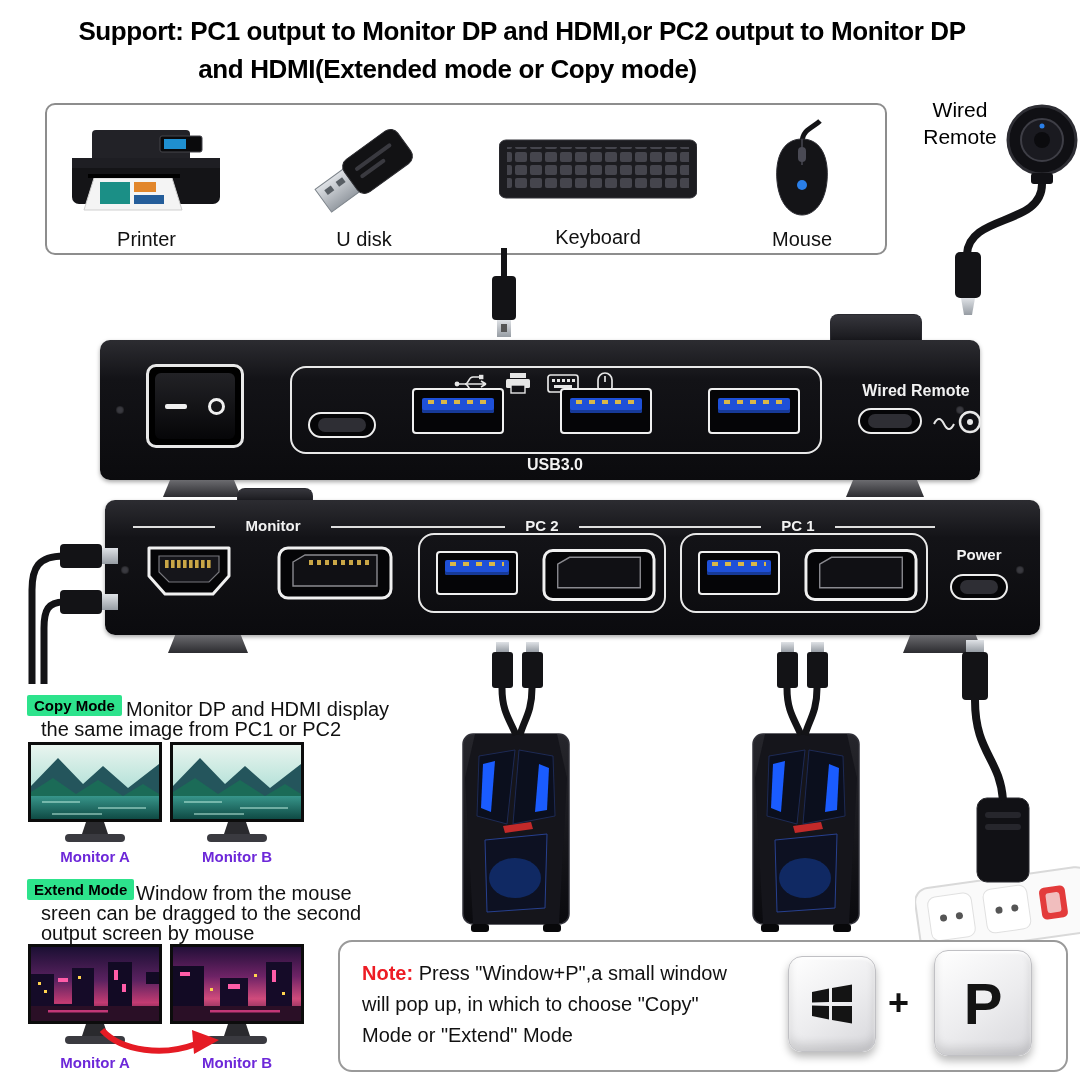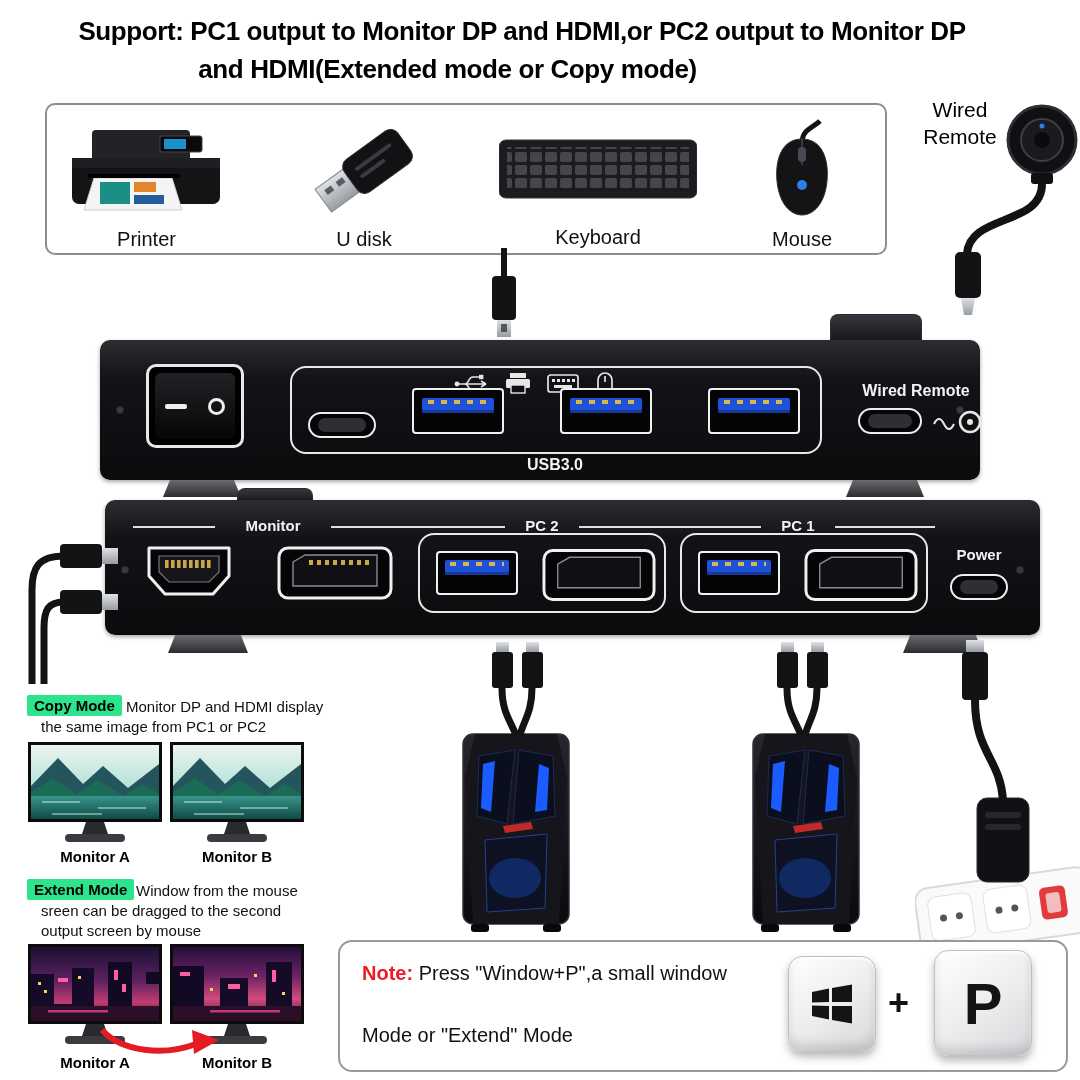--- a/index.html
+++ b/index.html
@@ -37,22 +37,22 @@
       background:repeating-linear-gradient(90deg,#d8b74a 0 6px,transparent 6px 13px); }
 
   .usbc { position:absolute; border:2.5px solid #eeeeee; border-radius:13px; background:#050507; }
   .usbc::after { content:""; position:absolute; inset:4px 8px; border-radius:8px; background:#2e2e34; }
 
   .wlabel { color:#f2f2f2; font-weight:bold; font-size:15px; text-align:center; white-space:nowrap; }
   .hline { position:absolute; height:2px; background:#dedede; }
 
   
   .badge { display:inline-block; font-size:15px; font-weight:bold; color:#000000; background:#2de38c; padding:2px 7px; border-radius:2px; white-space:nowrap; }
-  .mode-text { font-size:15px; color:#111; white-space:nowrap;padding-left:12px; }
-  .mon-label { font-size:15px; font-weight:bold; color:#000000; text-align:center; }
+  .mode-text { font-size:20px; color:#111; white-space:nowrap;padding-left:12px; }
+  .mon-label { font-size:15px; font-weight:bold; color:#6d28d9; text-align:center; }
 
   
   .note-box { border:2px solid #9a9a9a; border-radius:14px; background:#fff; }
   .note-line { font-size:20px; color:#111; white-space:nowrap; }
   .note-red { color:#ed1c24; font-weight:bold; }
   .keycap { position:absolute; border-radius:14px; border:1px solid #c0c0c4;
       background:linear-gradient(145deg,#ffffff 0%,#ececee 55%,#d7d7db 100%);
       box-shadow:0 5px 8px rgba(0,0,0,.28), inset 0 -7px 10px rgba(0,0,0,.12), inset 0 2px 3px #fff;
       display:flex; align-items:center; justify-content:center; }
   .pletter { font-size:58px; font-weight:bold; color:#141414; }
@@ -459,20 +459,21 @@
   <svg class="abs" style="left:940px; top:598px;" width="140" height="280" viewBox="0 0 140 280">
     <rect x="26" y="42" width="18" height="12" fill="url(#g-metal)"></rect>
     <rect x="22" y="54" width="26" height="48" rx="4" fill="#131316"></rect>
     <path d="M35,102 C35,155 60,160 63,202" stroke="#131316" stroke-width="8" fill="none"></path>
   </svg>
 
   <div class="abs note-box" style="left:338px; top:940px; width:730px; height:132px;">
     <div class="abs note-line" style="left:22px; top:20px;">
       <span class="note-red">Note:</span><span> Press "Window+P",a small window</span>
     </div>
+    <div class="abs note-line" style="left:22px; top:51px;">will pop up, in which to choose "Copy"</div>
     <div class="abs note-line" style="left:22px; top:82px;">Mode or "Extend" Mode</div>
 
     <div class="keycap" style="left:448px; top:14px; width:88px; height:96px;">
       <svg width="46" height="42" viewBox="0 0 46 42">
         <g fill="#141414">
           <polygon points="3,9 20,5.5 20,19 3,19.5"></polygon>
           <polygon points="23,5 43,1.5 43,19 23,19"></polygon>
           <polygon points="3,22.5 20,23 20,36.5 3,33"></polygon>
           <polygon points="23,23 43,23 43,40.5 23,37"></polygon>
         </g>

